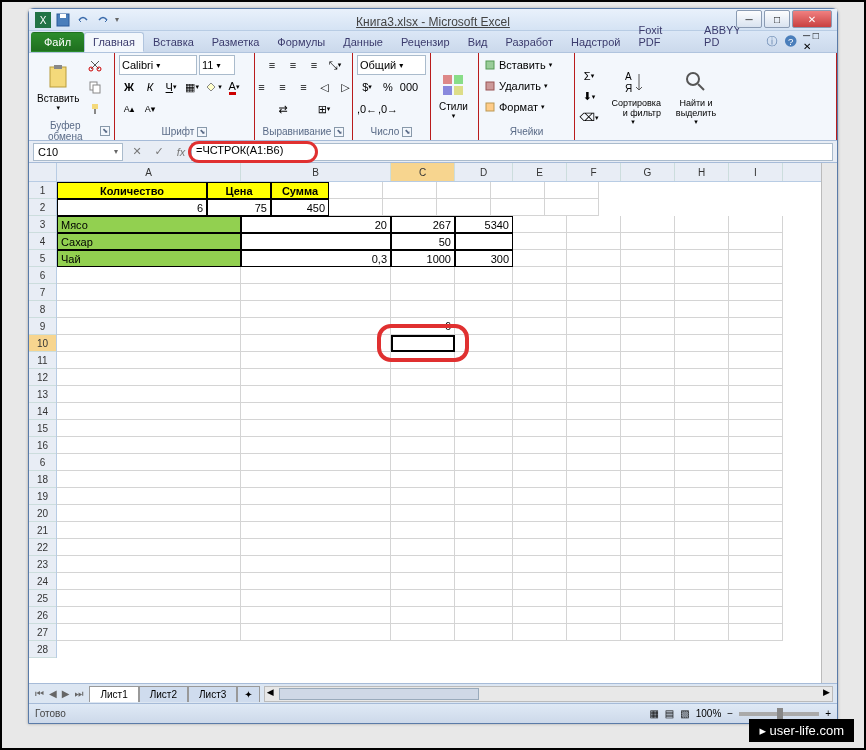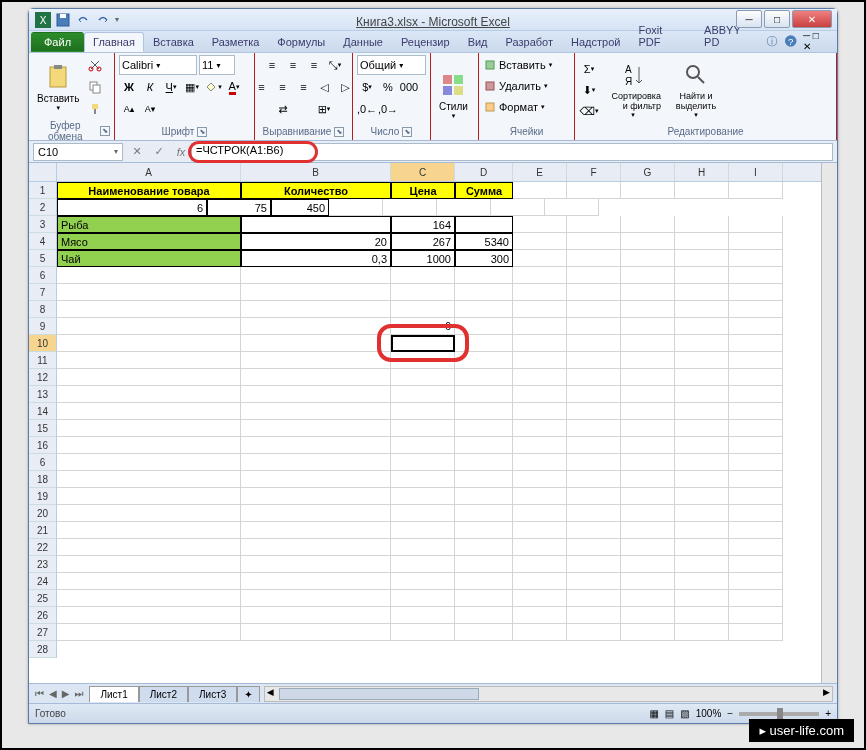--- a/index.html
+++ b/index.html
@@ -333,23 +333,20 @@
         </div>
         <div class="big-btn">
           <svg class="bicon" viewBox="0 0 28 28">
                 <circle cx="11" cy="11" r="6" fill="none" stroke="#555" stroke-width="2"></circle>
                 <path d="M16 16 L22 22" stroke="#555" stroke-width="2"></path>
               </svg>
           <span style="font-size:9px;max-width:50px;text-align:center">Найти и выделить</span>
               <span style="font-size:7px">▾</span>
         </div>
       </div>
-      <div class="group-label">
-            <span>Редактирование</span>
-          </div>
     </div>
   </div>
 
   <div class="formula-bar">
     <div class="name-box">
           <span>C10</span>
           <span style="margin-left:auto;font-size:8px;color:#666">▾</span>
         </div>
     <div class="fb-btns">
       <div class="fb-btn">✕</div>
@@ -405,21 +402,20 @@
             <div class="ch colC sel">C</div>
             <div class="ch colD">D</div>
             <div class="ch colE">E</div>
             <div class="ch colF">F</div>
             <div class="ch colG">G</div>
             <div class="ch colH">H</div>
             <div class="ch colI">I</div>
           </div>
       <div class="cells" id="cells-grid">
         <div class="row">
-          <div class="cell hdr-cell colA">Наименование товара</div>
           <div class="cell hdr-cell colB">Количество</div>
           <div class="cell hdr-cell colC">Цена</div>
           <div class="cell hdr-cell colD">Сумма</div>
           <div class="cell colE"></div>
               <div class="cell colF"></div>
               <div class="cell colG"></div>
               <div class="cell colH"></div>
               <div class="cell colI"></div>
         </div>
         <div id="data-rows">
@@ -427,35 +423,35 @@
   <div class="cell data-cell colB">6</div>
   <div class="cell data-cell colC">75</div>
   <div class="cell data-cell colD">450</div>
   <div class="cell colE"></div>
                 <div class="cell colF"></div>
                 <div class="cell colG"></div>
                 <div class="cell colH"></div>
                 <div class="cell colI"></div>
               </div>
               <div class="row">
-                <div class="cell name-cell colA">Рыба</div>
-  <div class="cell data-cell colB"></div>
-  <div class="cell data-cell colC">164</div>
-  <div class="cell data-cell colD"></div>
+                <div class="cell name-cell colA">Мясо</div>
+  <div class="cell data-cell colB">20</div>
+  <div class="cell data-cell colC">267</div>
+  <div class="cell data-cell colD">5340</div>
   <div class="cell colE"></div>
                 <div class="cell colF"></div>
                 <div class="cell colG"></div>
                 <div class="cell colH"></div>
                 <div class="cell colI"></div>
               </div>
               <div class="row">
-                <div class="cell name-cell colA">Мясо</div>
-  <div class="cell data-cell colB">20</div>
-  <div class="cell data-cell colC">267</div>
-  <div class="cell data-cell colD">5340</div>
+                <div class="cell name-cell colA">Сахар</div>
+  <div class="cell data-cell colB"></div>
+  <div class="cell data-cell colC">50</div>
+  <div class="cell data-cell colD"></div>
   <div class="cell colE"></div>
                 <div class="cell colF"></div>
                 <div class="cell colG"></div>
                 <div class="cell colH"></div>
                 <div class="cell colI"></div>
               </div>
               <div class="row">
                 <div class="cell name-cell colA">Чай</div>
   <div class="cell data-cell colB">0,3</div>
   <div class="cell data-cell colC">1000</div>

